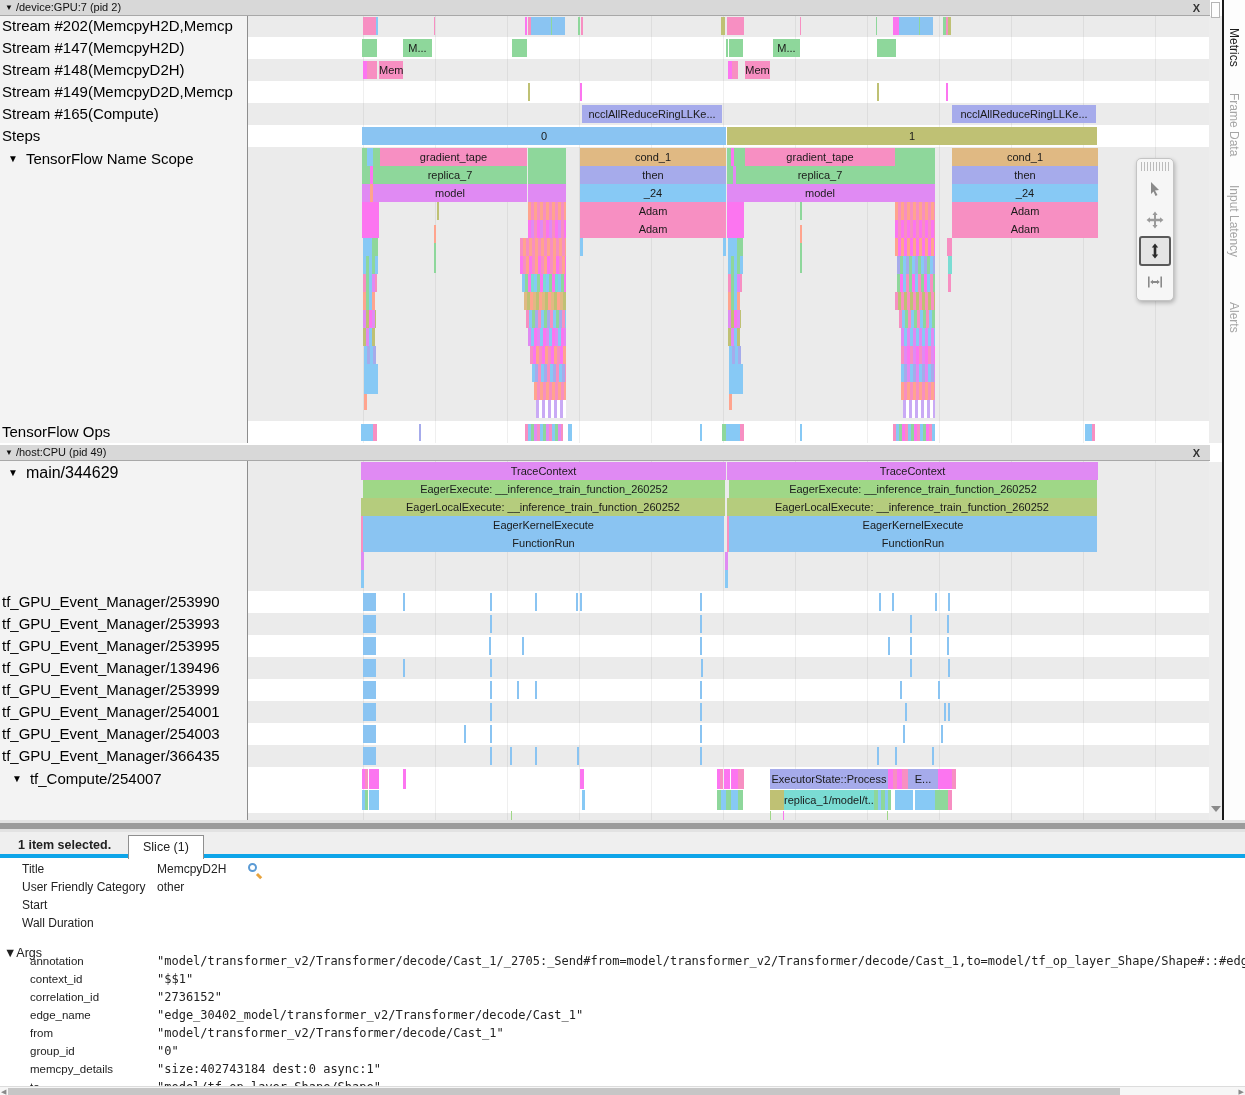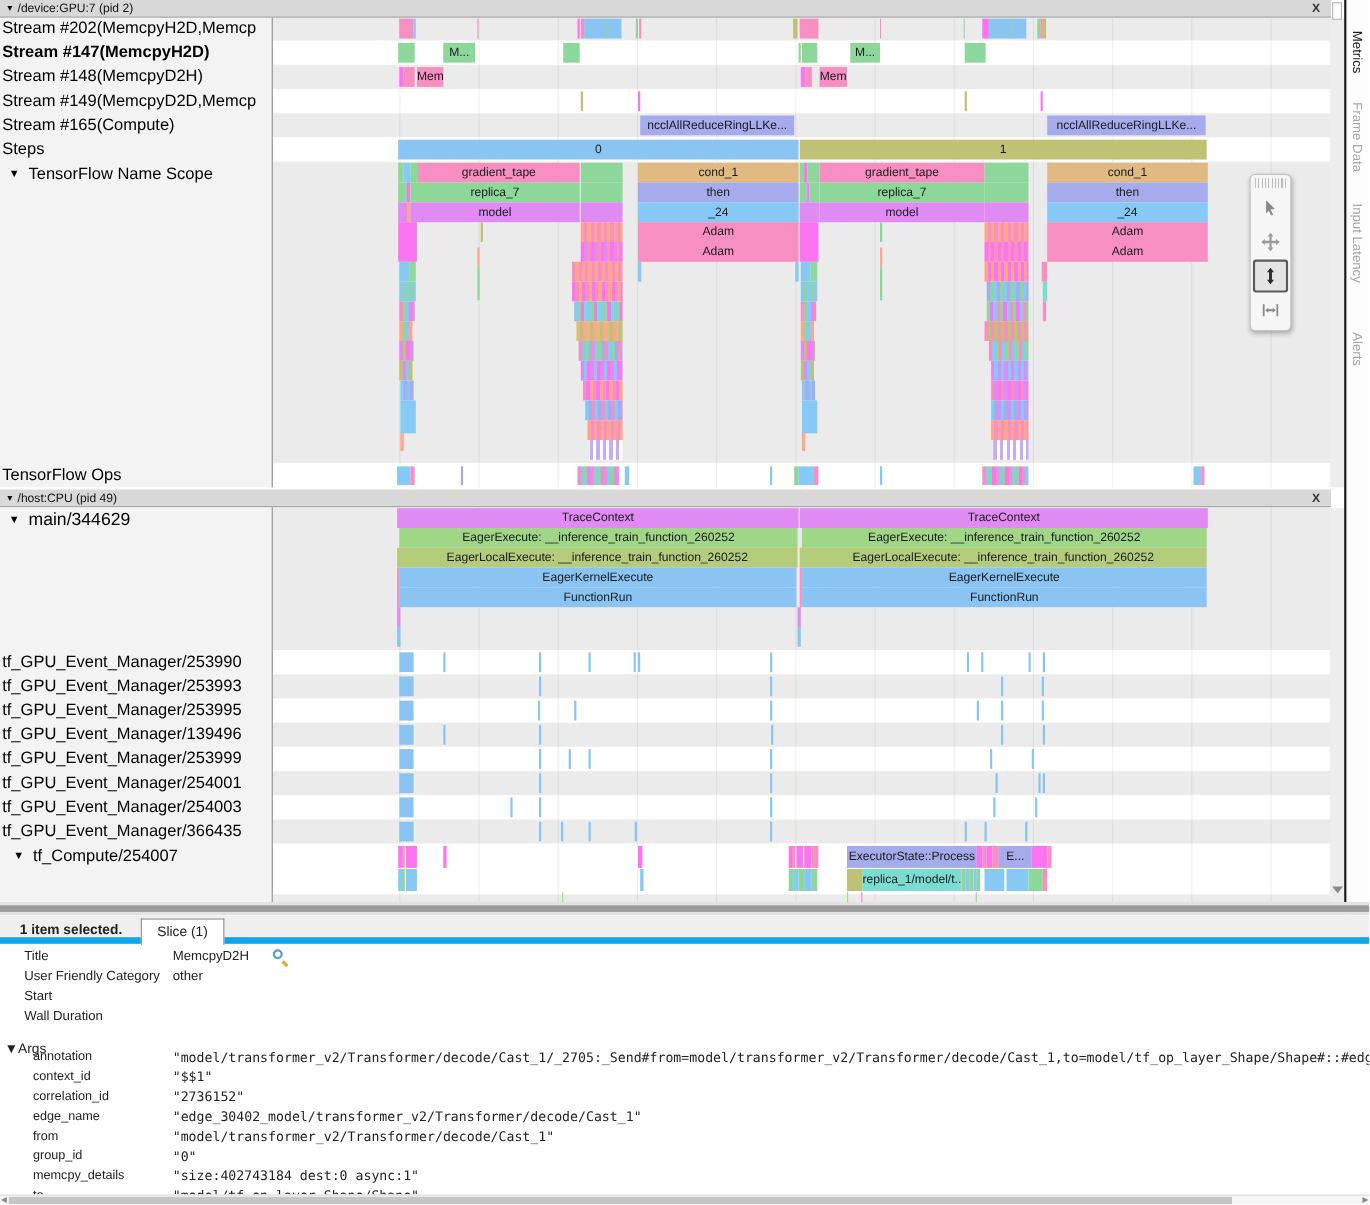--- a/index.html
+++ b/index.html
@@ -27,21 +27,21 @@
   #palette{position:absolute;left:1136px;top:158px;width:38px;background:#f6f6f6;border:1px solid #c4c4c4;
            border-radius:5px;box-shadow:1px 2px 4px rgba(0,0,0,.25);z-index:11;padding:2px;}
   #palette .grip{height:9px;margin:1px 2px 3px 2px;
       background:repeating-linear-gradient(90deg,#bbb 0,#bbb 1px,transparent 1px,transparent 3px);}
   .pbtn{width:32px;height:30px;margin:1px auto;display:flex;align-items:center;justify-content:center;
         border:1px solid transparent;border-radius:3px;}
   .pbtn.active{border:2px solid #5a5a5a;background:#e4e4e4;}
   #divider{position:absolute;left:0;top:820px;width:1245px;height:12px;background:#e2e2e2;z-index:12;}
   #divider .inner{position:absolute;top:3px;left:0;width:100%;height:6px;background:#9b9b9b;}
   #details{position:absolute;left:0;top:832px;width:1245px;height:254px;background:#fff;z-index:12;overflow:hidden;}
-  #dtabrow{position:absolute;left:0;top:0;width:1245px;height:26px;background:#efefef;border-bottom:6px solid #0ea5e9;}
+  #dtabrow{position:absolute;left:0;top:0;width:1245px;height:26px;background:#efefef;border-bottom:4px solid #0ea5e9;}
   #selectedtxt{position:absolute;left:18px;top:6px;font-size:12.5px;font-weight:bold;color:#222;}
   #slicetab{position:absolute;left:128px;top:3px;height:24px;padding:0 14px;background:#fff;
             border:1px solid #8f8f8f;border-bottom:none;font-size:12.5px;line-height:22px;color:#222;z-index:2;}
   .drow{position:absolute;height:18px;font-size:12px;color:#222;white-space:nowrap;}
   .dlabel{position:absolute;left:22px;top:0;line-height:18px;}
   .dlabel.arg{left:30px;font-size:11.5px;text-align:right;}
   .dvalue{position:absolute;left:157px;top:0;line-height:18px;}
   .dvalue.mono{font-family:"DejaVu Sans Mono",monospace;font-size:12px;}
   #argshdr{position:absolute;left:4px;top:934px;font-size:12.5px;color:#222;z-index:13;margin-top:12px;}
   .mag{position:absolute;left:248px;top:3px;width:9px;height:9px;border:2px solid #5b9bd5;border-radius:50%;}
@@ -368,21 +368,21 @@
       <div class="tick" style="left: 700px; top: 747px; background: rgb(138, 196, 242); z-index: 3;"></div>
       <div class="tick" style="left: 877px; top: 747px; background: rgb(138, 196, 242); z-index: 3;"></div>
       <div class="tick" style="left: 895px; top: 747px; background: rgb(138, 196, 242); z-index: 3;"></div>
       <div class="tick" style="left: 932px; top: 747px; background: rgb(138, 196, 242); z-index: 3;"></div>
     </div>
 
   <div class="sidebar" style="top:15px;height:428px;"></div>
   <div class="sidebar" style="top:461px;height:359px;"></div>
   <div id="rowlabels">
       <div class="rowlabel" style="top: 15px; height: 22px; line-height: 22px; font-size: 15px;"><span>Stream #202(MemcpyH2D,Memcp</span></div>
-      <div class="rowlabel" style="top: 37px; height: 22px; line-height: 22px; font-size: 15px; font-weight: bold;"><span>Stream #147(MemcpyH2D)</span></div>
+      <div class="rowlabel" style="top: 37px; height: 22px; line-height: 22px; font-size: 15px;"><span>Stream #147(MemcpyH2D)</span></div>
       <div class="rowlabel" style="top: 59px; height: 22px; line-height: 22px; font-size: 15px;"><span>Stream #148(MemcpyD2H)</span></div>
       <div class="rowlabel" style="top: 81px; height: 22px; line-height: 22px; font-size: 15px;"><span>Stream #149(MemcpyD2D,Memcp</span></div>
       <div class="rowlabel" style="top: 103px; height: 22px; line-height: 22px; font-size: 15px;"><span>Stream #165(Compute)</span></div>
       <div class="rowlabel" style="top: 125px; height: 22px; line-height: 22px; font-size: 15px;"><span>Steps</span></div>
       <div class="rowlabel" style="top: 149px; height: 20px; line-height: 20px; font-size: 15px;"><span style="font-size: 10px; margin: 0px 8px 0px 6px; vertical-align: 2px;">▼</span><span>TensorFlow Name Scope</span></div>
       <div class="rowlabel" style="top: 421px; height: 22px; line-height: 22px; font-size: 15px;"><span>TensorFlow Ops</span></div>
       <div class="rowlabel" style="top: 463px; height: 20px; line-height: 20px; font-size: 16px;"><span style="font-size: 10px; margin: 0px 8px 0px 6px; vertical-align: 2px;">▼</span><span>main/344629</span></div>
       <div class="rowlabel" style="top: 591px; height: 22px; line-height: 22px; font-size: 15px;"><span>tf_GPU_Event_Manager/253990</span></div>
       <div class="rowlabel" style="top: 613px; height: 22px; line-height: 22px; font-size: 15px;"><span>tf_GPU_Event_Manager/253993</span></div>
       <div class="rowlabel" style="top: 635px; height: 22px; line-height: 22px; font-size: 15px;"><span>tf_GPU_Event_Manager/253995</span></div>

